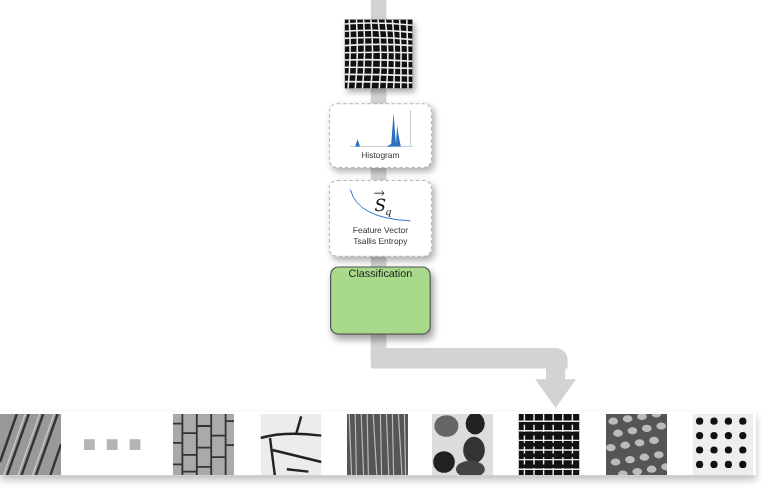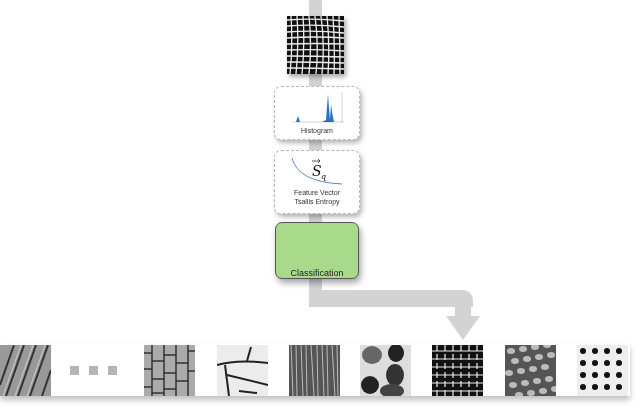--- a/index.html
+++ b/index.html
@@ -19,21 +19,21 @@
     .stage { position: absolute; left: 274px; width: 84px; background: #fff; border-radius: 7px;
       border: 1px dashed #b8b8b8; box-shadow: 2px 3px 5px rgba(0,0,0,0.3);
       display: flex; flex-direction: column; align-items: center; }
     .stage-hist { top: 86px; height: 52px; }
     .stage-feat { top: 150px; height: 62px; }
     .stage-label { font-size: 7px; color: #333; text-align: center; line-height: 9px; }
 
     .stage-class { position: absolute; left: 275px; top: 222px; width: 82px; height: 55px;
       background: #a9d98a; border: 1.5px solid #555; border-radius: 7px;
       box-shadow: 2px 4px 6px rgba(0,0,0,0.35);
-      display: flex; align-items: flex-end; justify-content: center; }
+      display: flex; align-items: flex-start; justify-content: center; }
     .stage-class span { font-size: 9px; color: #222; }
 
     .strip { position: absolute; left: 0; top: 343px; width: 630px; height: 53px; background: #fff;
       box-shadow: 0 4px 6px rgba(0,0,0,0.25); }
     .tile { position: absolute; top: 345px; width: 51px; height: 51px; overflow: hidden; }
     .dots { position: absolute; left: 70px; top: 366px; display: flex; gap: 10px; }
     .dot { width: 9px; height: 9px; background: #b5b5b5; }
   </style>
 </head>
 <body>

